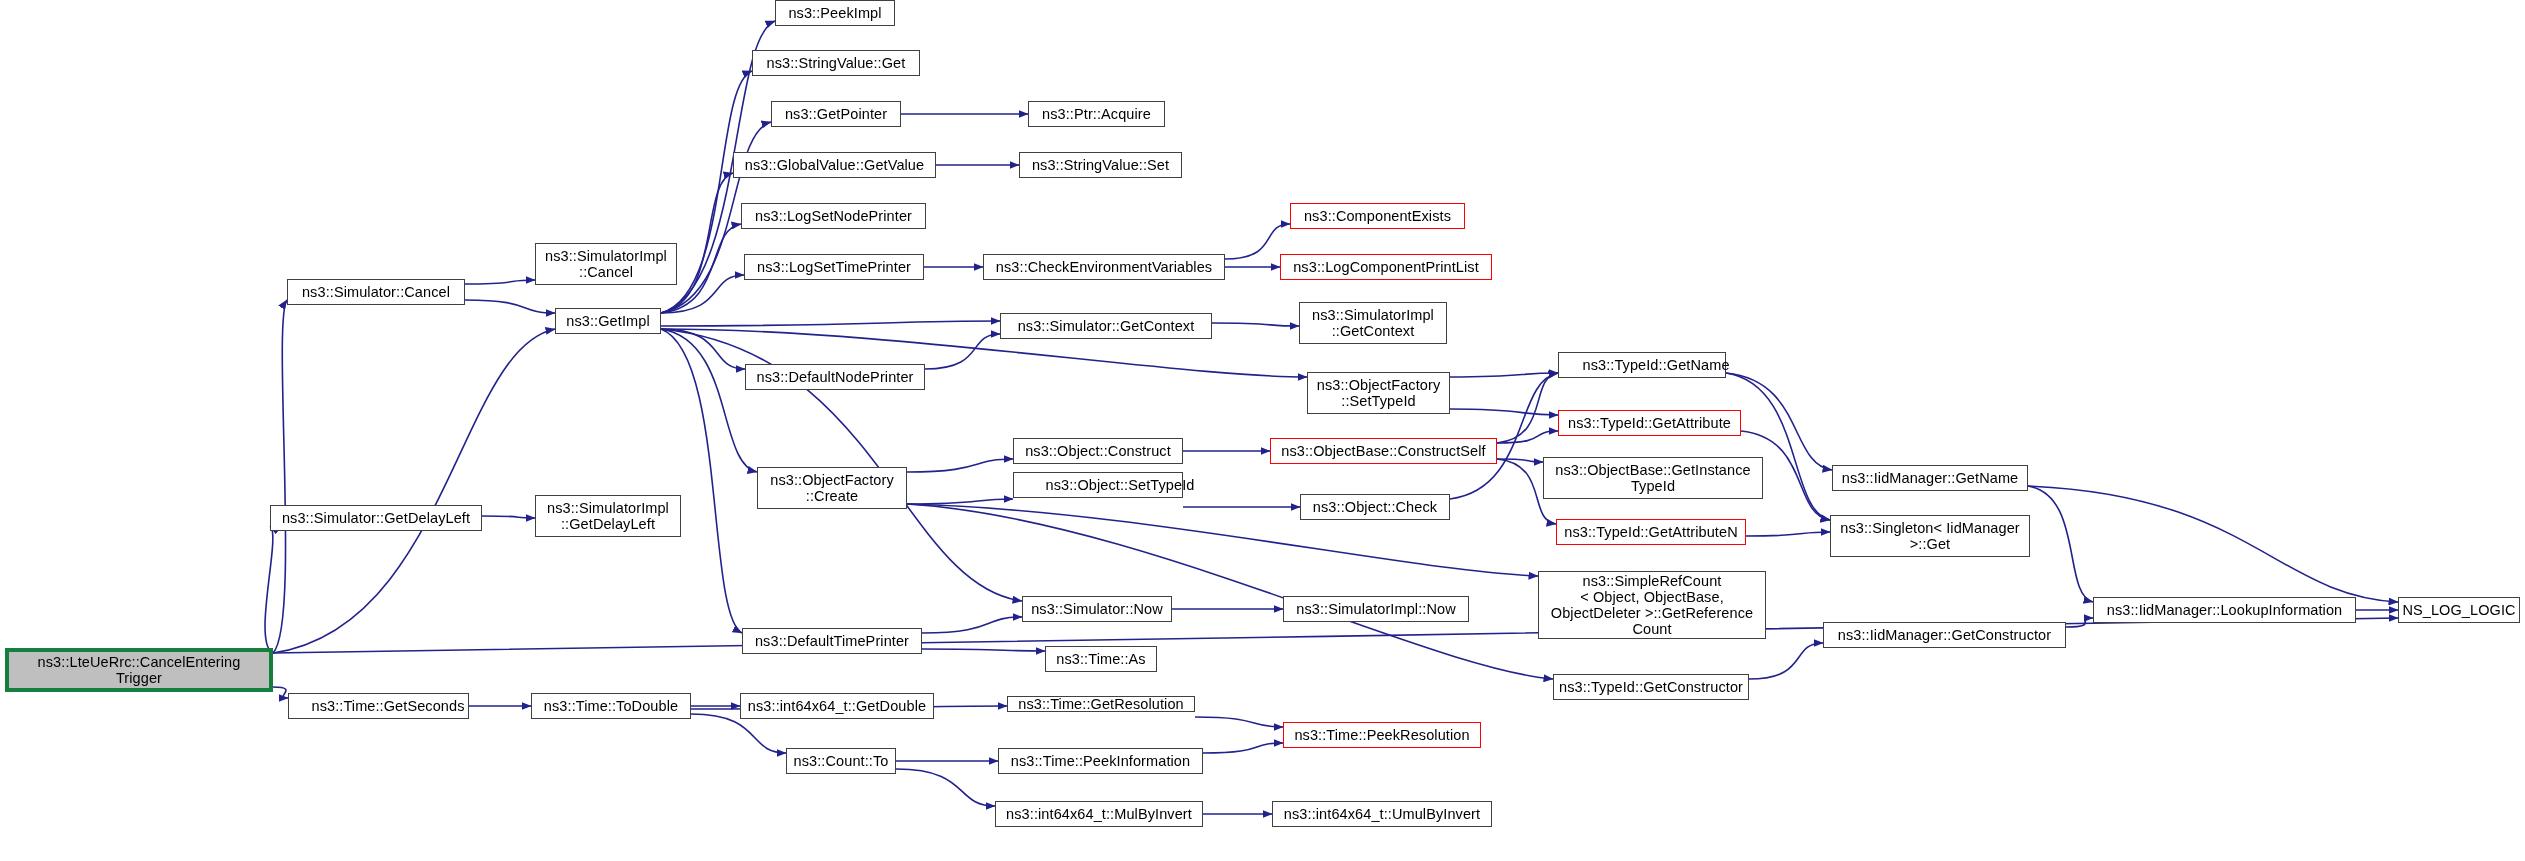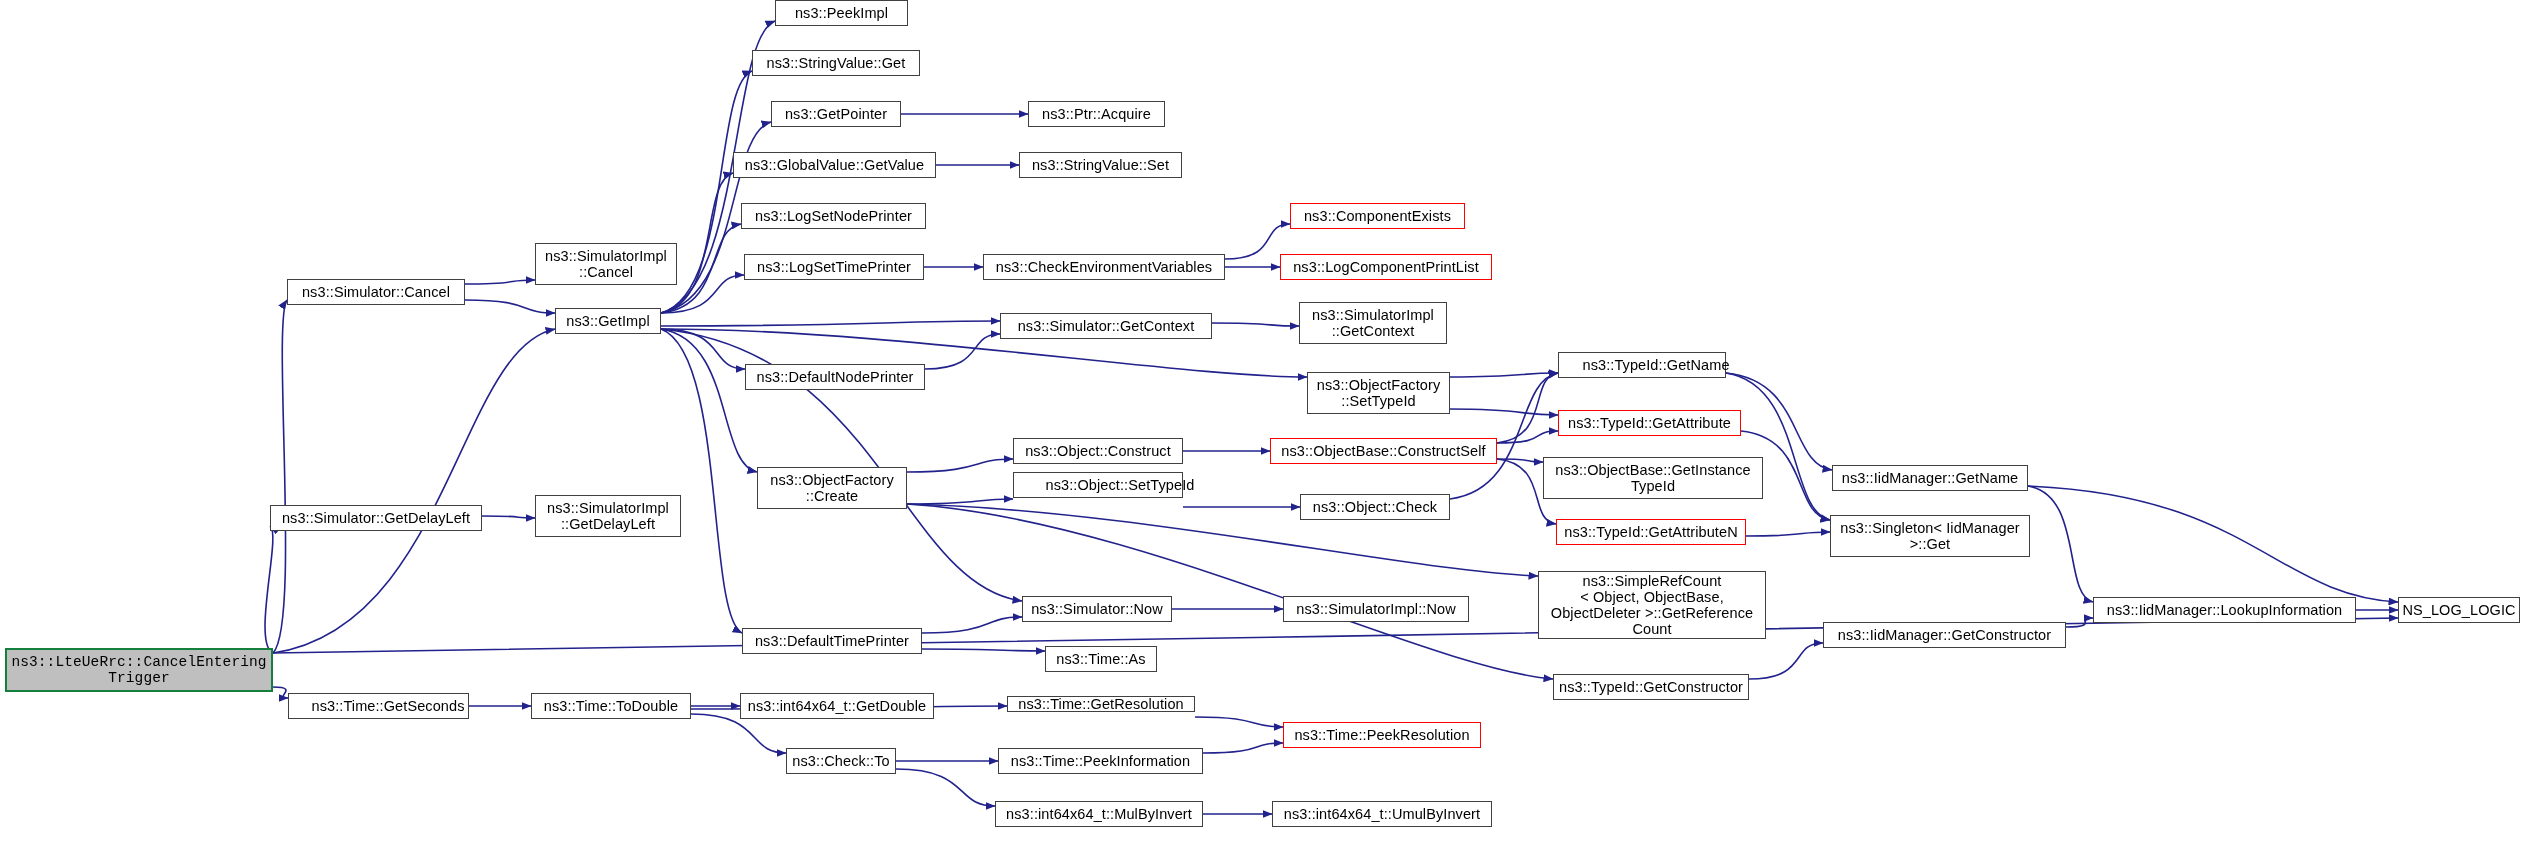--- a/index.html
+++ b/index.html
@@ -2,21 +2,21 @@
 <html><head>
 <meta charset="utf-8">
 <style>
   html,body{margin:0;padding:0;background:#ffffff;}
   body{font-family:"Liberation Sans",sans-serif;}
   #canvas{position:relative;width:2525px;height:861px;background:#fff;overflow:hidden;}
   #edges{position:absolute;left:0;top:0;width:2525px;height:861px;}
   .node{position:absolute;box-sizing:border-box;display:flex;align-items:center;justify-content:center;
         text-align:center;background:#ffffff;border:1px solid #404040;color:#000000;
         font-size:14.5px;line-height:16px;letter-spacing:0.1px;padding:1px 4px;}
-  .node.root{background:#bfbfbf;border:2px solid #15803d;font-family:Liberation Mono, monospace;}
+  .node.root{background:#bfbfbf;border:4px solid #15803d;}
   .node.red{border:1px solid #ff0000;}
   .node span{display:block;white-space:pre-line;}
 </style>
 </head>
 <body>
 
 <div id="canvas">
   <svg id="edges" viewBox="0 0 2525 861" xmlns="http://www.w3.org/2000/svg">
     <defs>
       <marker id="ah" markerWidth="10" markerHeight="8" refX="9.5" refY="4" orient="auto" markerUnits="userSpaceOnUse">
@@ -95,21 +95,21 @@
       <div class="node" style="left: 287px; top: 279px; width: 178px; height: 26px;">
         <span>ns3::Simulator::Cancel</span>
       </div>
       <div class="node" style="left: 535px; top: 243px; width: 142px; height: 42px;">
         <span>ns3::SimulatorImpl
 ::Cancel</span>
       </div>
       <div class="node" style="left: 555px; top: 308px; width: 106px; height: 26px;">
         <span>ns3::GetImpl</span>
       </div>
-      <div class="node" style="left: 775px; top: 0px; width: 133px; height: 26px;">
+      <div class="node" style="left: 775px; top: 0px; width: 120px; height: 26px;">
         <span>ns3::PeekImpl</span>
       </div>
       <div class="node" style="left: 752px; top: 50px; width: 168px; height: 26px;">
         <span>ns3::StringValue::Get</span>
       </div>
       <div class="node" style="left: 771px; top: 101px; width: 130px; height: 26px; text-align: right;">
         <span>ns3::GetPointer</span>
       </div>
       <div class="node" style="left: 1028px; top: 101px; width: 137px; height: 26px;">
         <span>ns3::Ptr::Acquire</span>
@@ -240,16 +240,16 @@
       <div class="node" style="left: 288px; top: 693px; width: 181px; height: 26px; padding-left: 23px;">
         <span>ns3::Time::GetSeconds</span>
       </div>
       <div class="node" style="left: 531px; top: 693px; width: 160px; height: 26px;">
         <span>ns3::Time::ToDouble</span>
       </div>
       <div class="node" style="left: 740px; top: 693px; width: 194px; height: 26px;">
         <span>ns3::int64x64_t::GetDouble</span>
       </div>
       <div class="node" style="left: 786px; top: 748px; width: 110px; height: 26px;">
-        <span>ns3::Check::To</span>
+        <span>ns3::Count::To</span>
       </div>
     </div>
 </div>
 
 </body></html>

